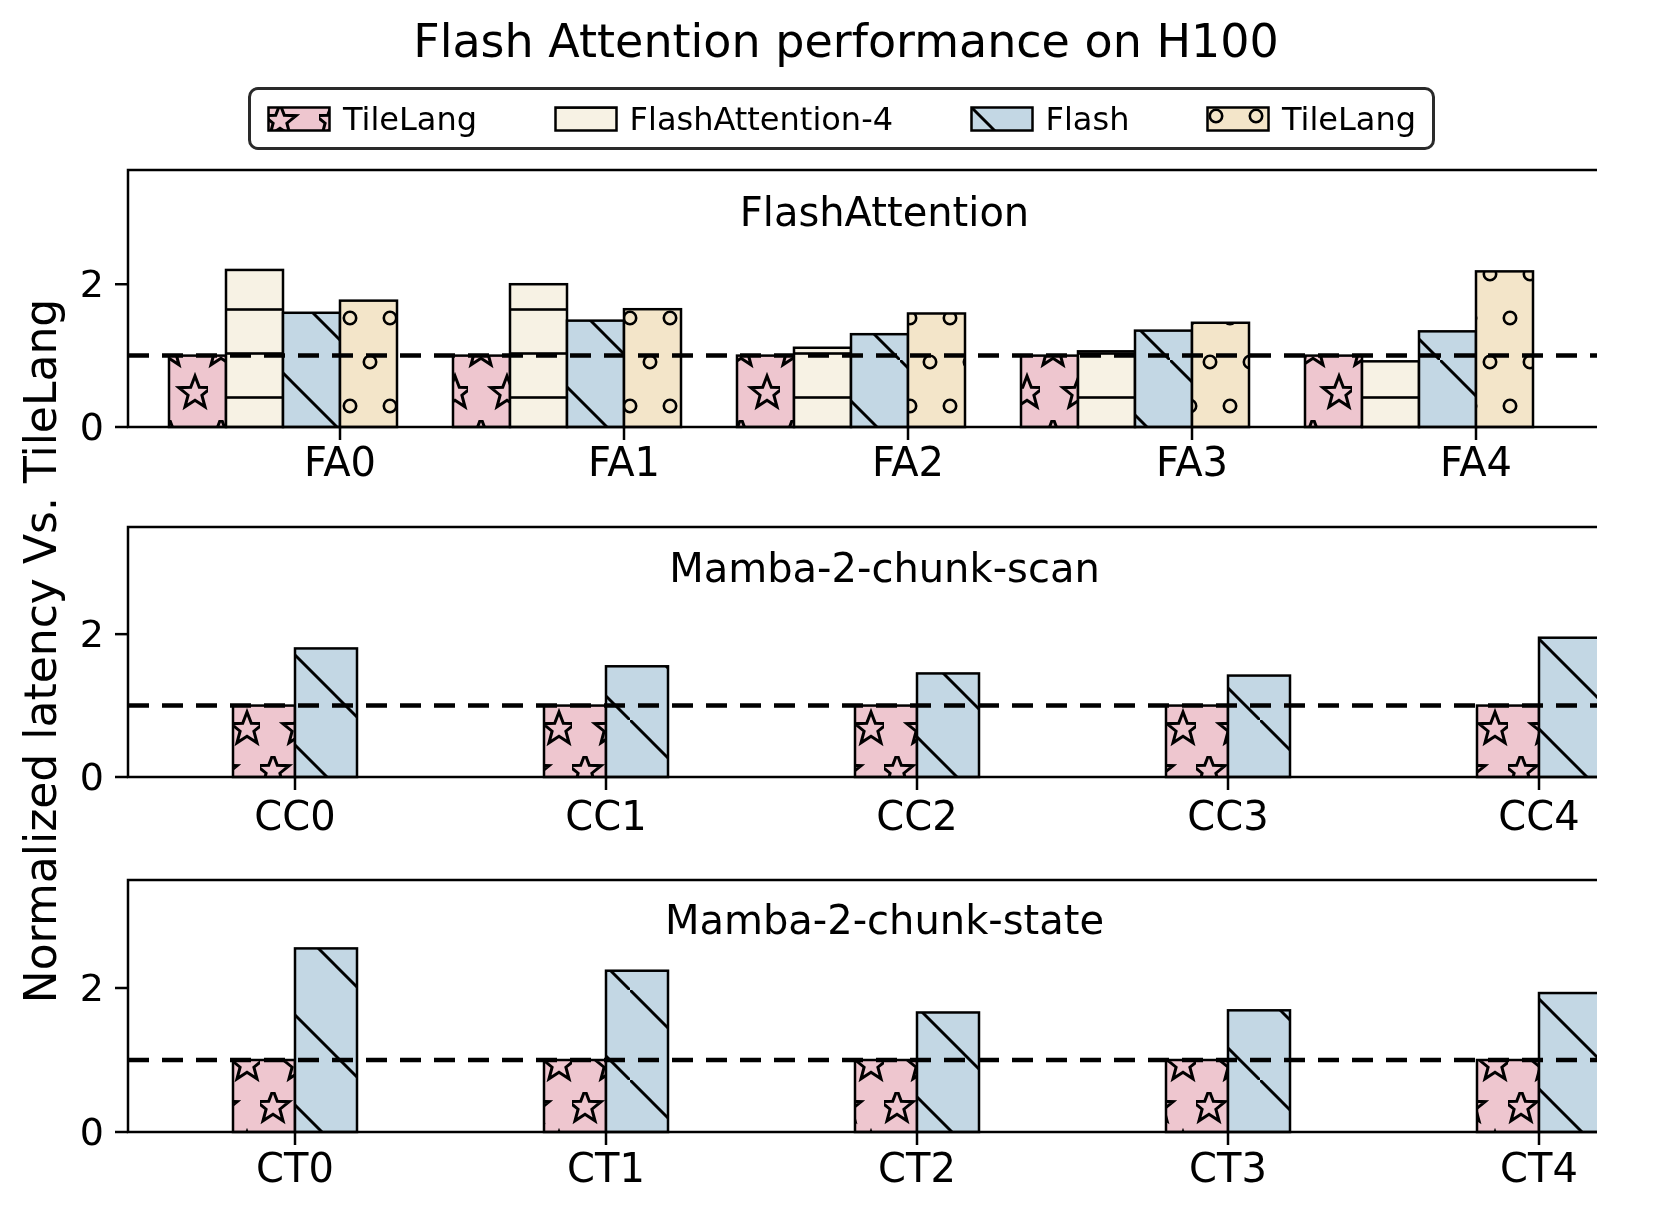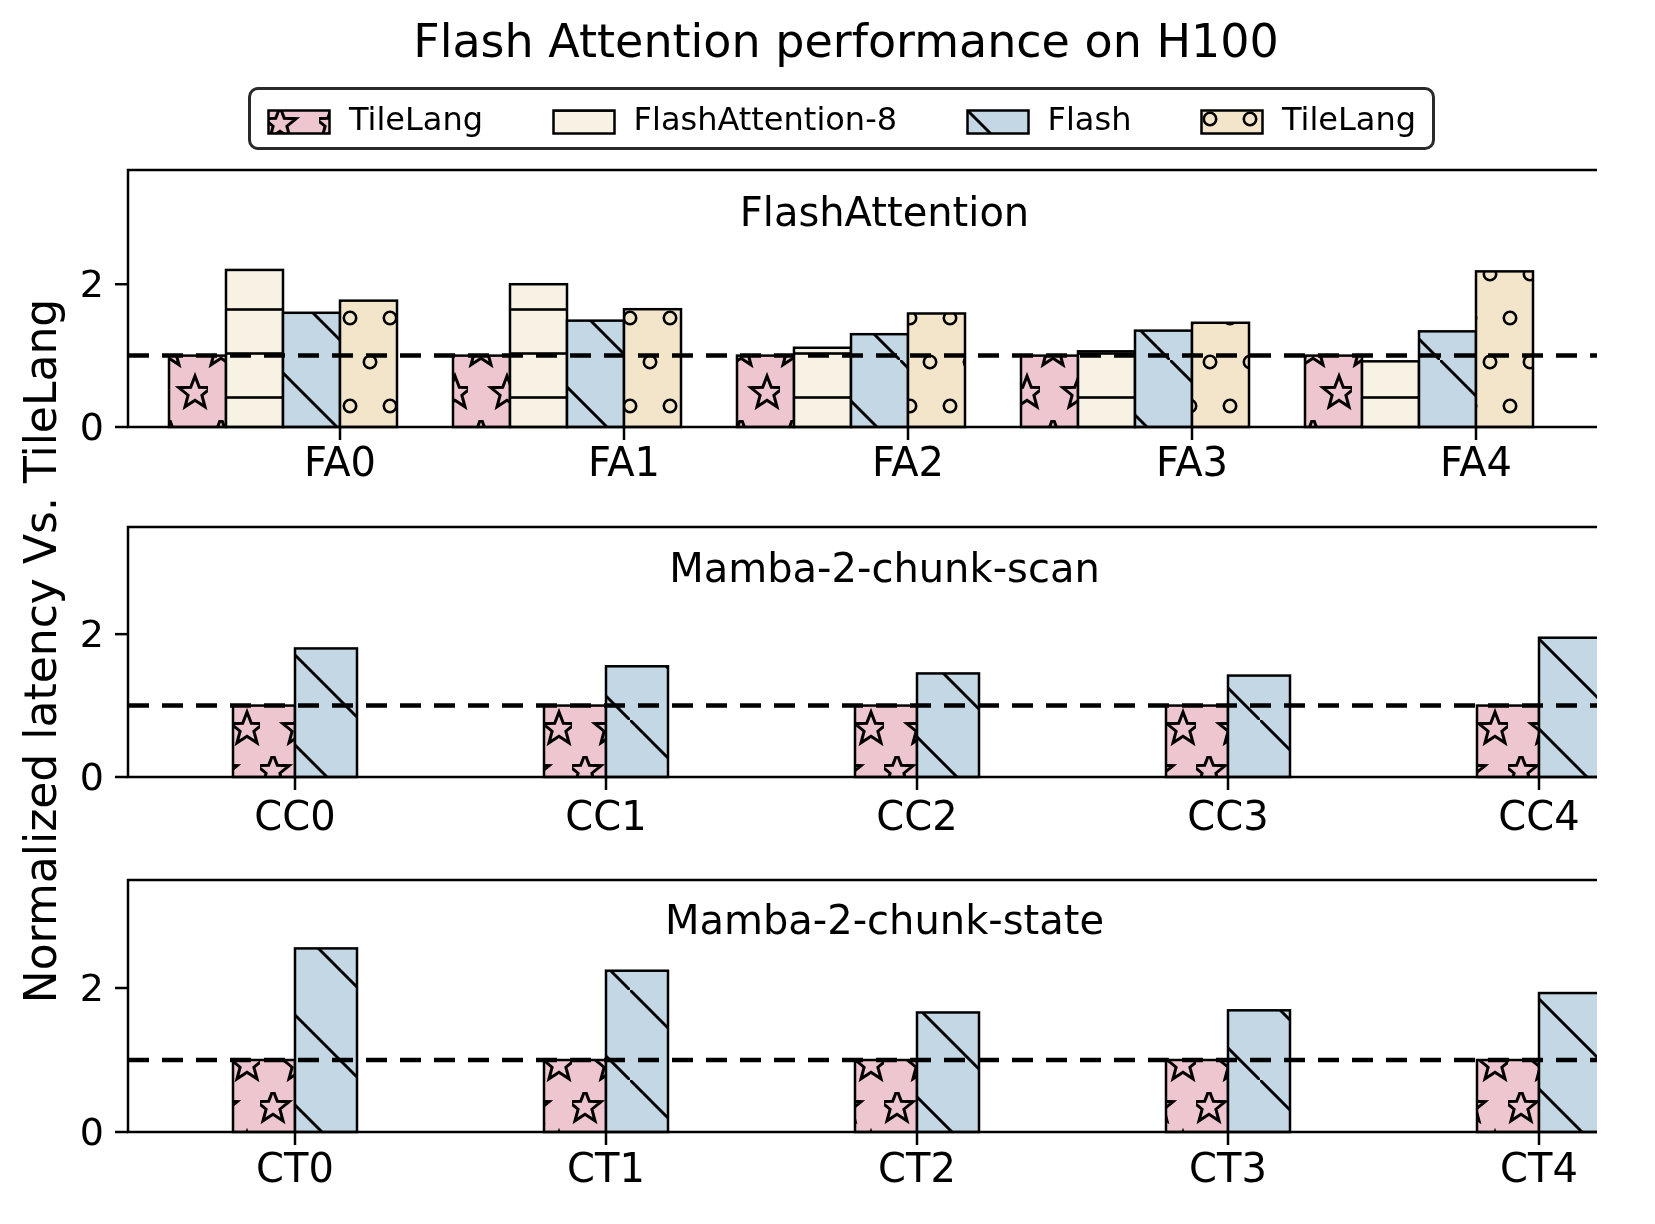--- a/index.html
+++ b/index.html
@@ -20,21 +20,21 @@
     transform:translate(-50%,-50%) rotate(-90deg);
     white-space:nowrap;font-size:44px;color:#000;
   }
   #legend{
     position:absolute;left:248px;top:87px;width:1187px;height:63px;
     box-sizing:border-box;
     border:3px solid #2a2a2a;border-radius:10px;background:#fff;
     display:flex;align-items:center;justify-content:space-between;
     padding:0 16px;
   }
-  .legend-item{display:flex;align-items:flex-end;gap:18px;}
+  .legend-item{display:flex;align-items:center;gap:12px;}
   .legend-item span{font-size:32px;line-height:1;}
   #chart{position:absolute;left:0;top:0;}
   svg text{font-family:"DejaVu Sans", sans-serif;fill:#000;}
 </style>
 </head>
 <body>
 
 <div id="fig">
 
   <svg width="0" height="0" style="position:absolute" aria-hidden="true">
@@ -68,21 +68,21 @@
           <rect x="1.5" y="1.5" width="61" height="23" fill="#eec6cf"></rect>
           <rect x="1.5" y="1.5" width="61" height="23" fill="url(#hatch-star)" stroke="#000" stroke-width="2.5"></rect>
         </svg>
       <span>TileLang</span>
     </div>
     <div class="legend-item">
       <svg class="swatch" width="64" height="26">
           <rect x="1.5" y="1.5" width="61" height="23" fill="#f7f2e4"></rect>
           <rect x="1.5" y="1.5" width="61" height="23" fill="url(#hatch-hlines)" stroke="#000" stroke-width="2.5"></rect>
         </svg>
-      <span>FlashAttention-8</span>
+      <span>FlashAttention-4</span>
     </div>
     <div class="legend-item">
       <svg class="swatch" width="64" height="26">
           <rect x="1.5" y="1.5" width="61" height="23" fill="#c3d7e4"></rect>
           <rect x="1.5" y="1.5" width="61" height="23" fill="url(#hatch-diag)" stroke="#000" stroke-width="2.5"></rect>
         </svg>
       <span>Flash</span>
     </div>
     <div class="legend-item">
       <svg class="swatch" width="64" height="26">

